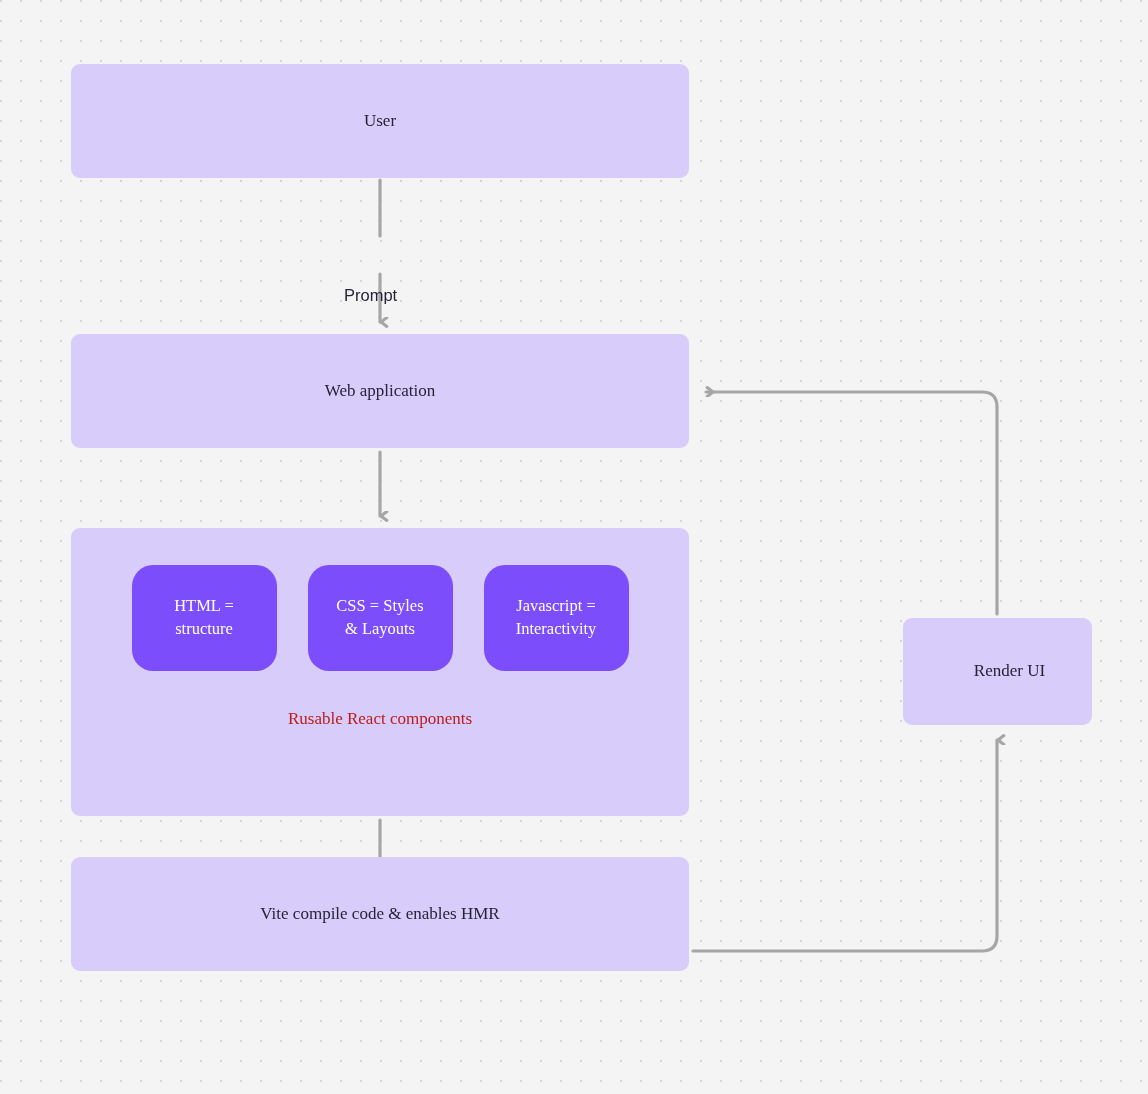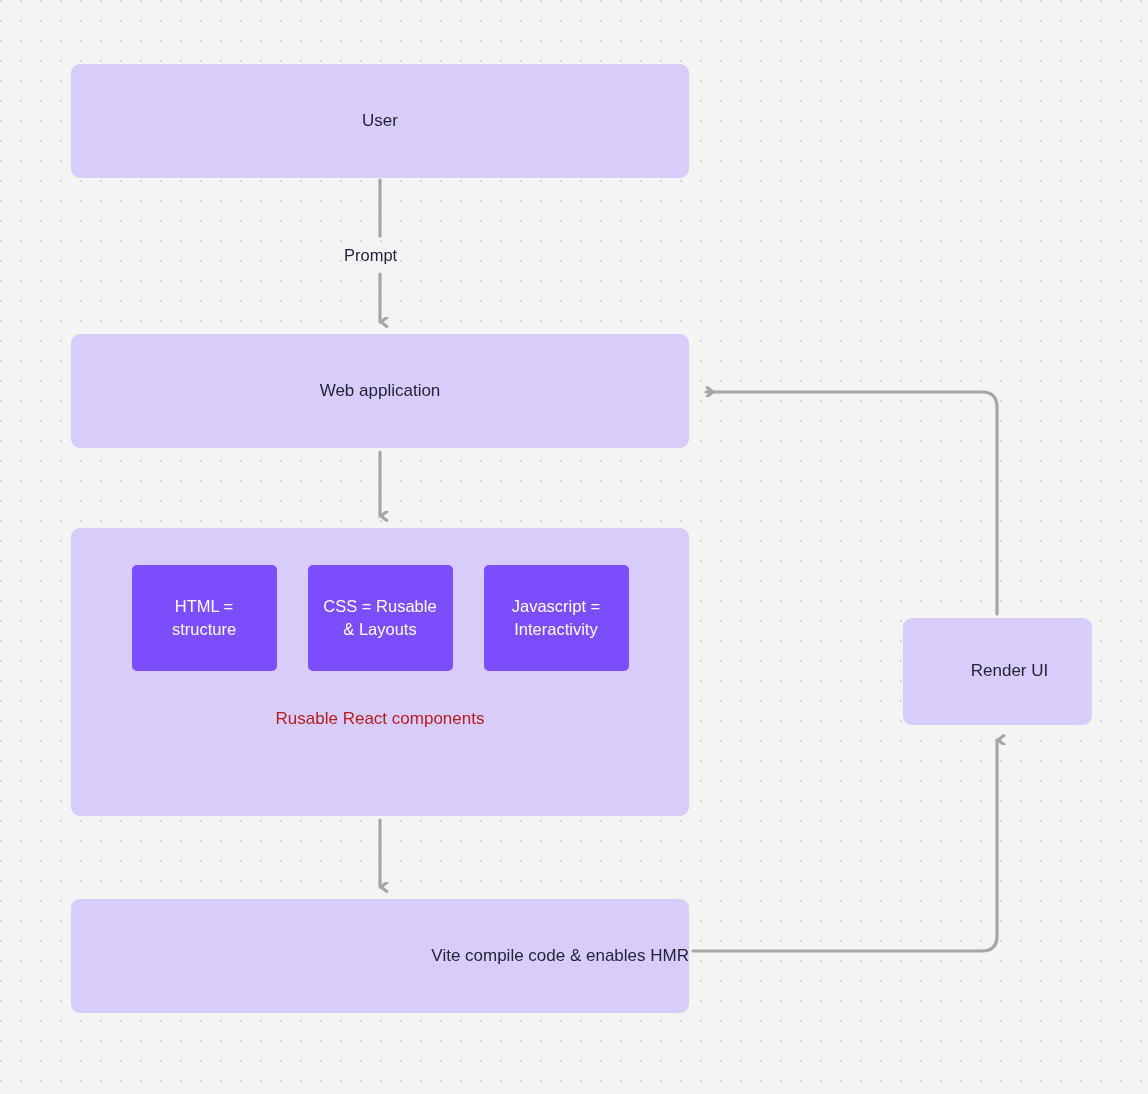--- a/index.html
+++ b/index.html
@@ -42,36 +42,37 @@
     justify-content: center;
     text-align: center;
     border-radius: 9px;
   }
 
   .node-lilac {
     background-color: #d8ccfa;
     color: #262338;
     font-size: 17px;
     line-height: 1.35;
+    font-family: Liberation Serif, serif;
   }
 
   .node-purple {
     background-color: #7c4dfa;
     color: #ffffff;
     font-size: 16.5px;
     line-height: 1.38;
-    border-radius: 5px;
+    border-radius: 21px;
   }
 
   
   #node-user        { left: 71px;  top: 64px;  width: 618px; height: 114px; }
   #node-webapp      { left: 71px;  top: 334px; width: 618px; height: 114px; text-align: right; }
   #node-react       { left: 71px;  top: 528px; width: 618px; height: 288px;
                       display: block; }
-  #node-vite        { left: 71px;  top: 899px; width: 618px; height: 114px; justify-content: flex-end; }
+  #node-vite        { left: 71px;  top: 857px; width: 618px; height: 114px; }
   #node-render      { left: 903px; top: 618px; width: 189px; height: 107px; padding-left: 24px; }
 
   
   .chip-row {
     position: absolute;
     left: 0;
     top: 37px;
     width: 618px;
     height: 106px;
     display: flex;
@@ -99,20 +100,21 @@
     color: #b91c1c;
   }
 
   
   .edge-label {
     position: absolute;
     font-size: 16.5px;
     color: #262338;
     background: transparent;
     white-space: nowrap;
+    margin-top: 40px;
   }
   #label-prompt { left: 344px; top: 246px; }
 </style>
 </head>
 <body>
 
 <div id="canvas">
 
   <svg class="edges-layer" viewBox="0 0 1148 1094" width="1148" height="1094">
     <defs>
@@ -161,21 +163,21 @@
 
     <div class="chip-row">
       <div class="chip node-purple">
         <span>
           <span>HTML =</span><br>
           <span>structure</span>
         </span>
       </div>
       <div class="chip node-purple">
         <span>
-          <span>CSS = Rusable</span><br>
+          <span>CSS = Styles</span><br>
           <span>&amp; Layouts</span>
         </span>
       </div>
       <div class="chip node-purple">
         <span>
           <span>Javascript =</span><br>
           <span>Interactivity</span>
         </span>
       </div>
     </div>

